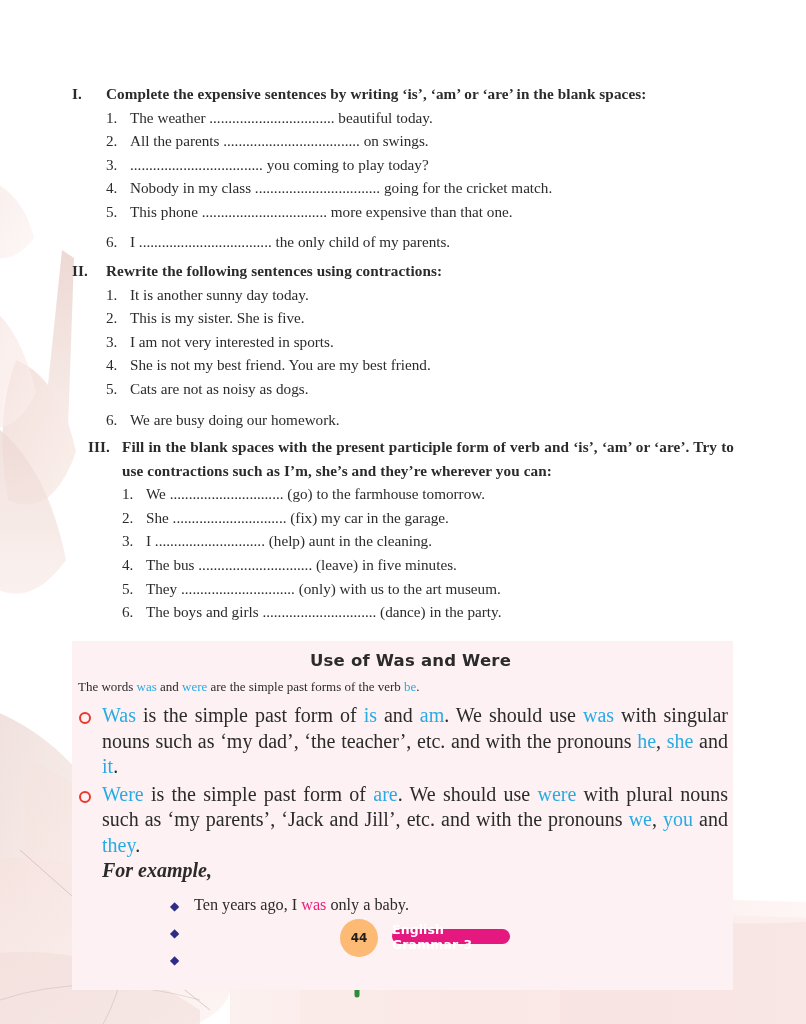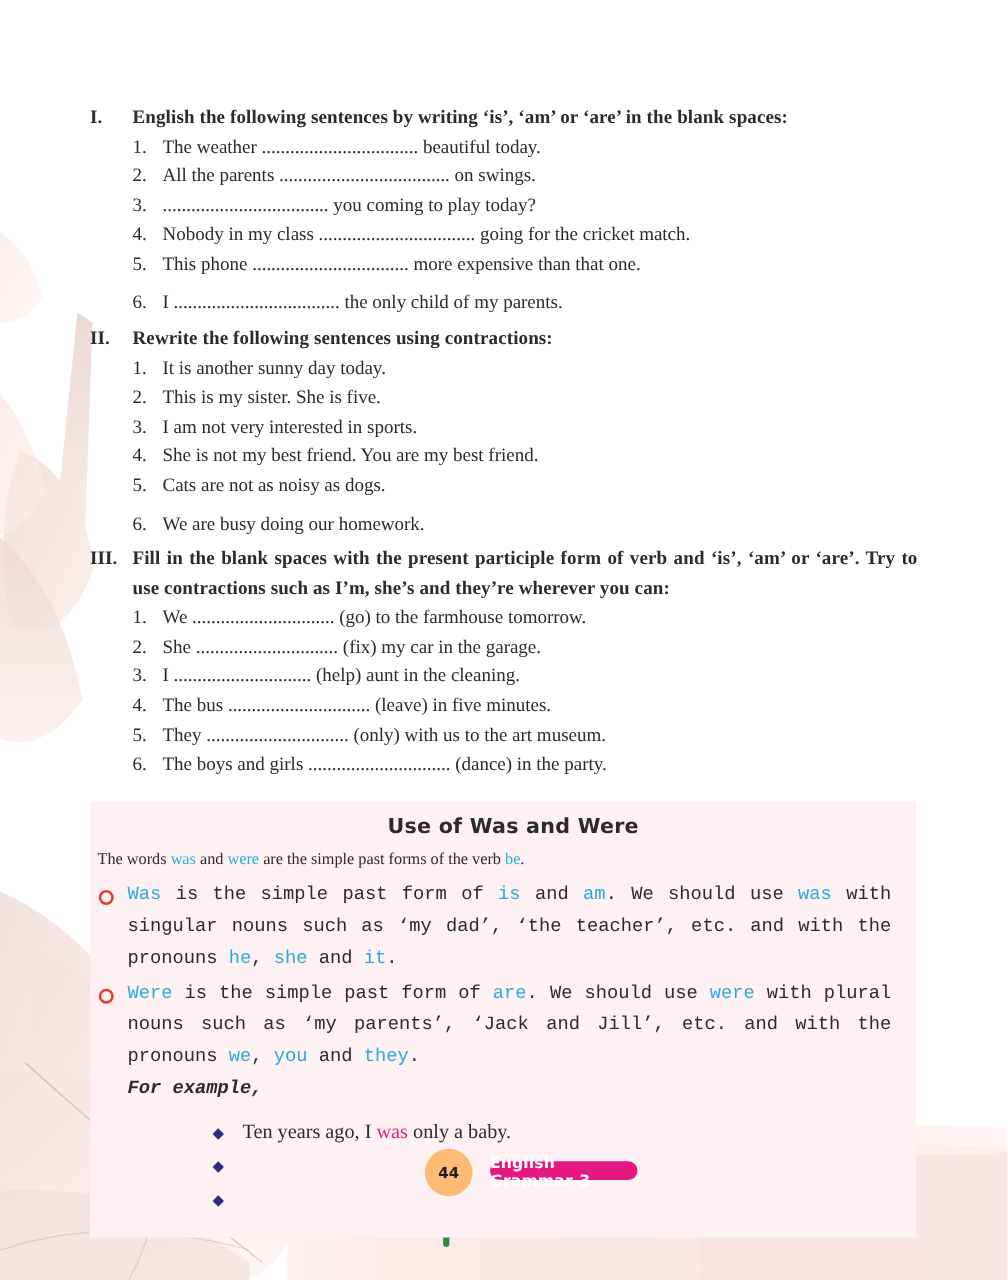--- a/index.html
+++ b/index.html
@@ -83,21 +83,21 @@
     flex: 0 0 24px;
   }
   ol.items li .txt {
     flex: 1;
   }
 
   
   #sec-1 ol.items li:nth-child(6) { margin-top: 7px; }
   #sec-2 ol.items li:nth-child(6) { margin-top: 7px; }
   #sec-2 { margin-top: 5px; }
-  #sec-3 { margin-top: 4px; }
+  #sec-3 { margin-top: 4px; margin-left: 16px; }
 
   
   .theory {
     position: absolute;
     left: 72px;
     top: 641px;
     width: 661px;
     background: #fdf1f4;
     padding: 0;
     box-sizing: border-box;
@@ -119,25 +119,24 @@
     padding: 0 6px 0 6px;
   }
   .rule-list {
     list-style: none;
     margin: 4px 0 0 0;
     padding: 0;
   }
   .rule-list > li {
     display: flex;
     align-items: flex-start;
-    font-size: 15px;
+    font-size: 20px;
     line-height: 25.5px;
     margin-bottom: 2px;
-    padding-right: 20px;
-    font-family: Liberation Mono, monospace;
+    padding-right: 5px;
   }
   .ring-bullet {
     flex: 0 0 30px;
     width: 30px;
     padding-left: 7px;
     box-sizing: border-box;
     position: relative;
     top: 9px;
   }
   .ring-bullet i {
@@ -304,21 +303,21 @@
   </g>
 </svg>
 
 <div id="sheet">
 
   <div class="exercises">
 
     <section class="sec" id="sec-1">
       <div class="sec-head">
         <span class="sec-numeral">I.</span>
-        <span class="sec-title just">English the following sentences by writing ‘is’, ‘am’ or ‘are’ in the blank spaces:</span>
+        <span class="sec-title just">Complete the expensive sentences by writing ‘is’, ‘am’ or ‘are’ in the blank spaces:</span>
       </div>
       <ol class="items">
         <li>
             <span class="num">1.</span>
             <span class="txt">The weather ................................. beautiful today.</span>
           </li>
         <li>
             <span class="num">2.</span>
             <span class="txt">All the parents .................................... on swings.</span>
           </li>

